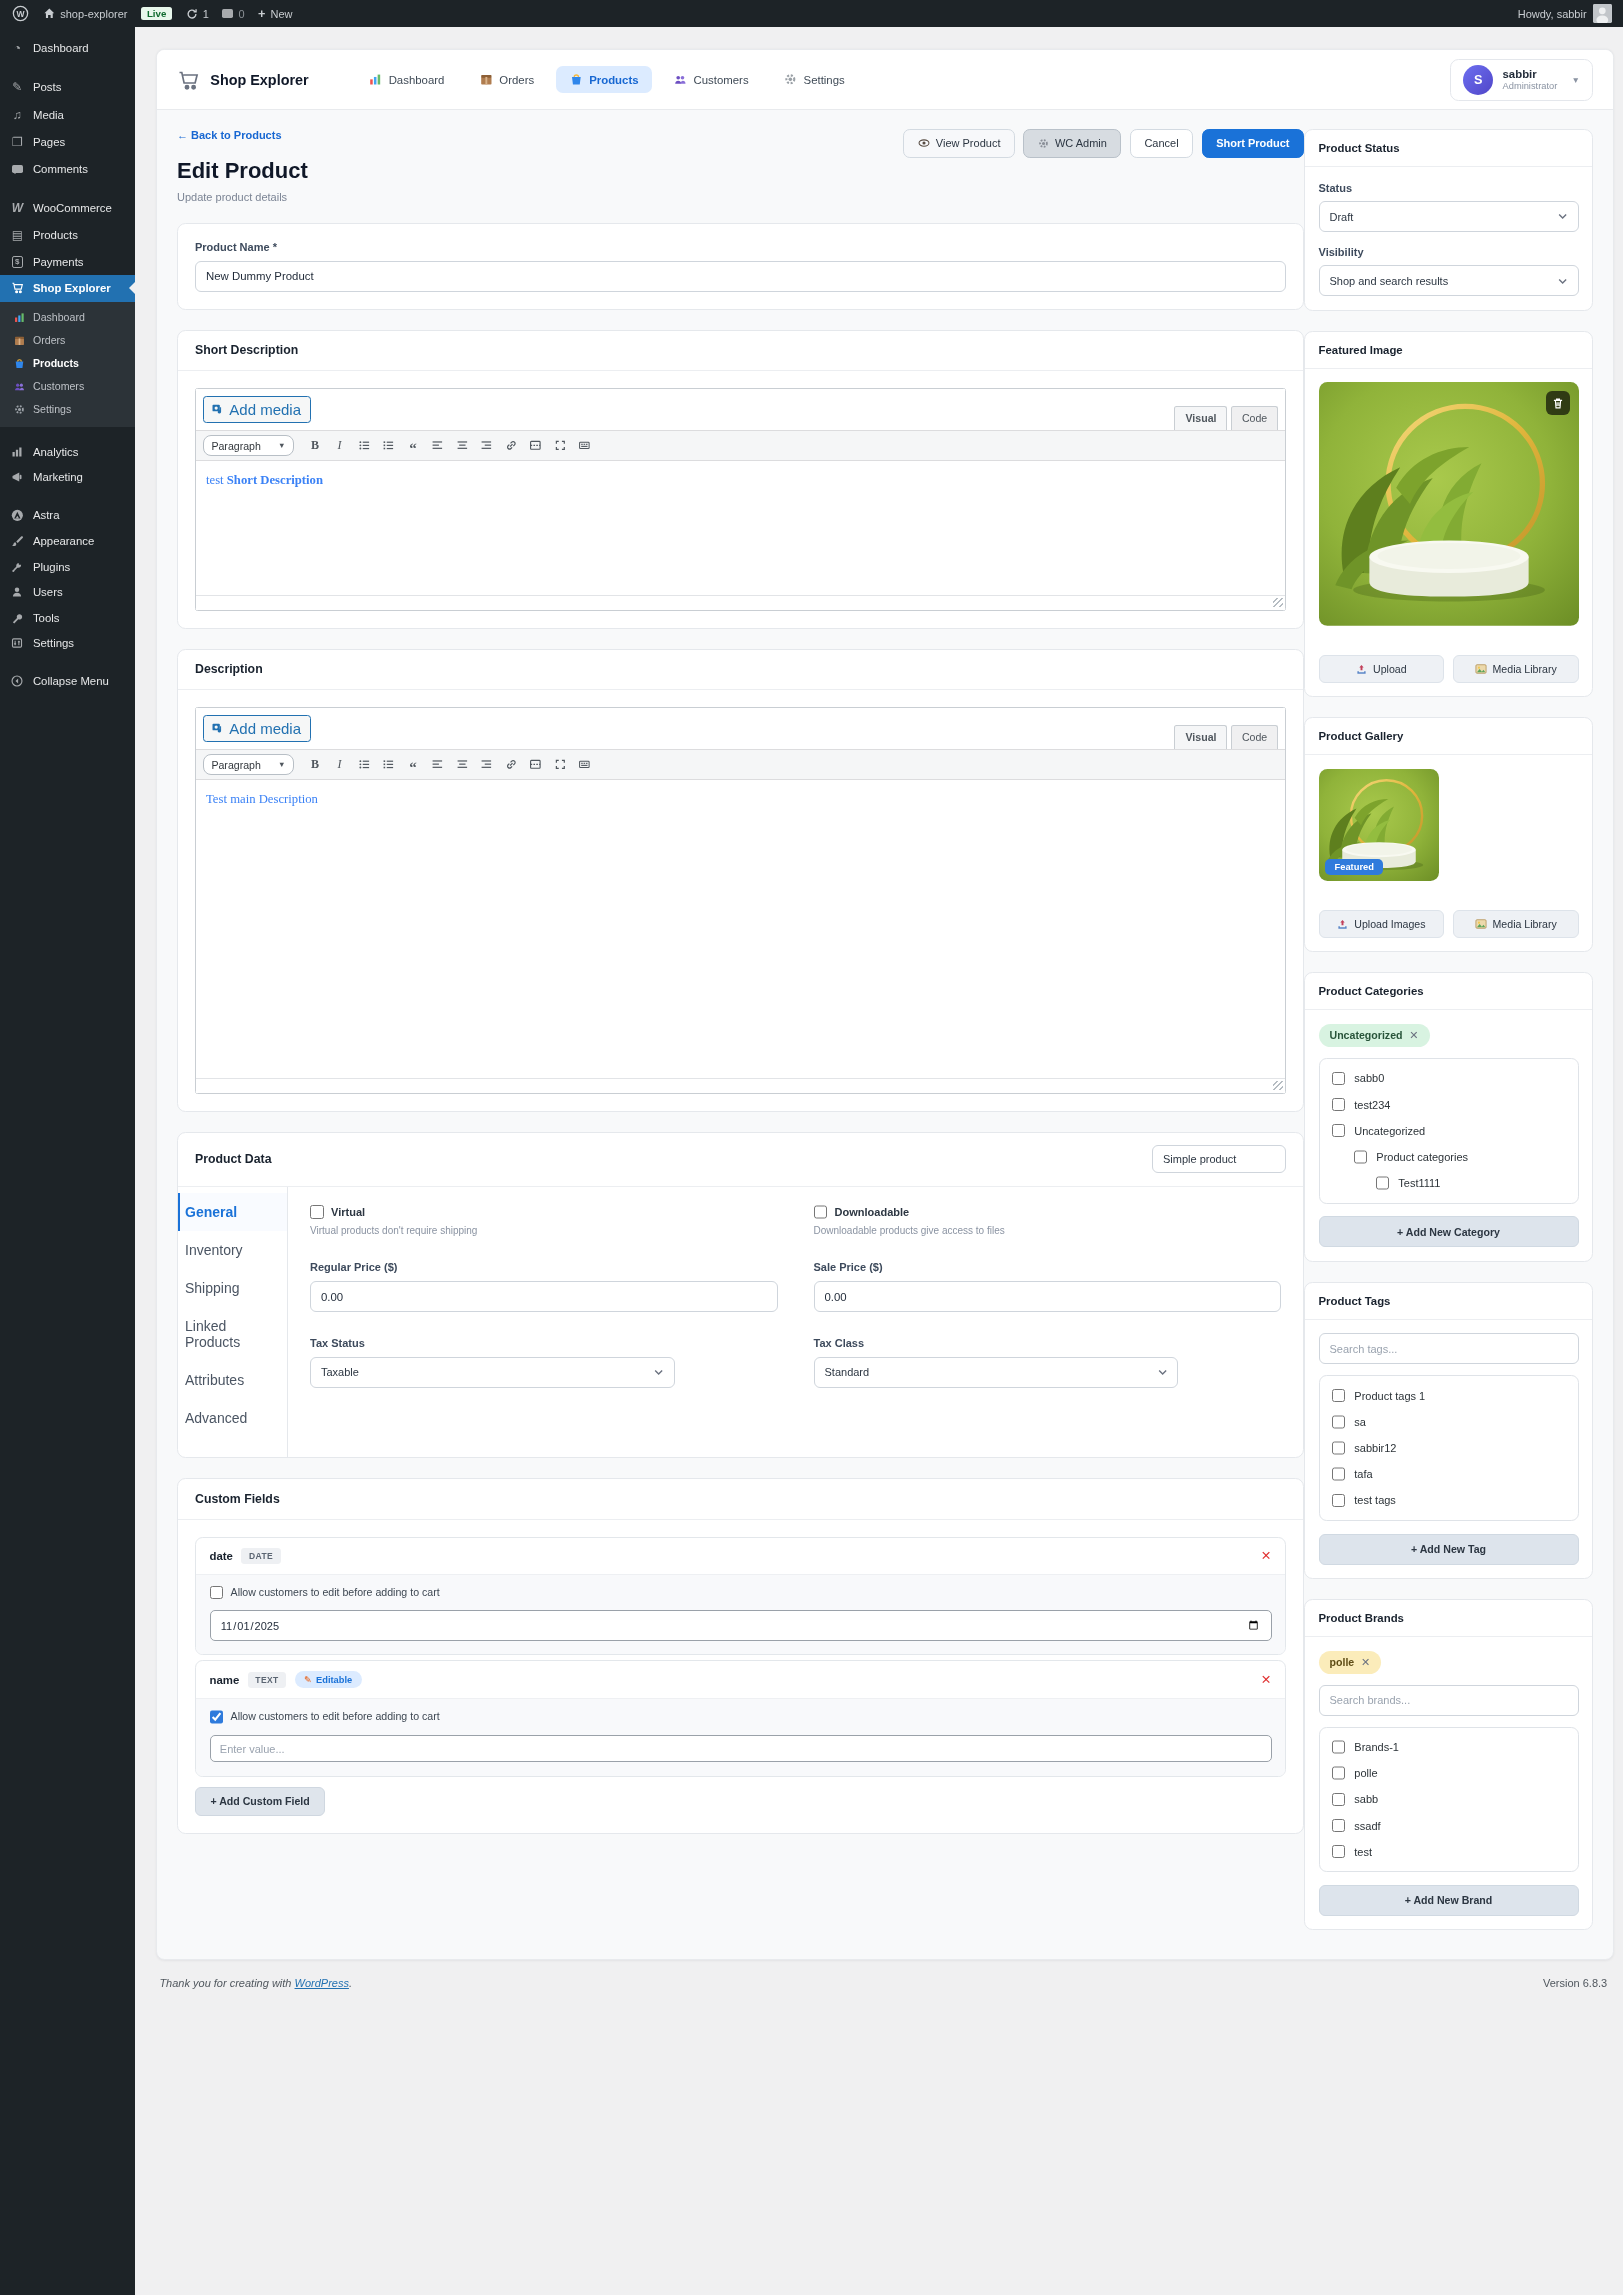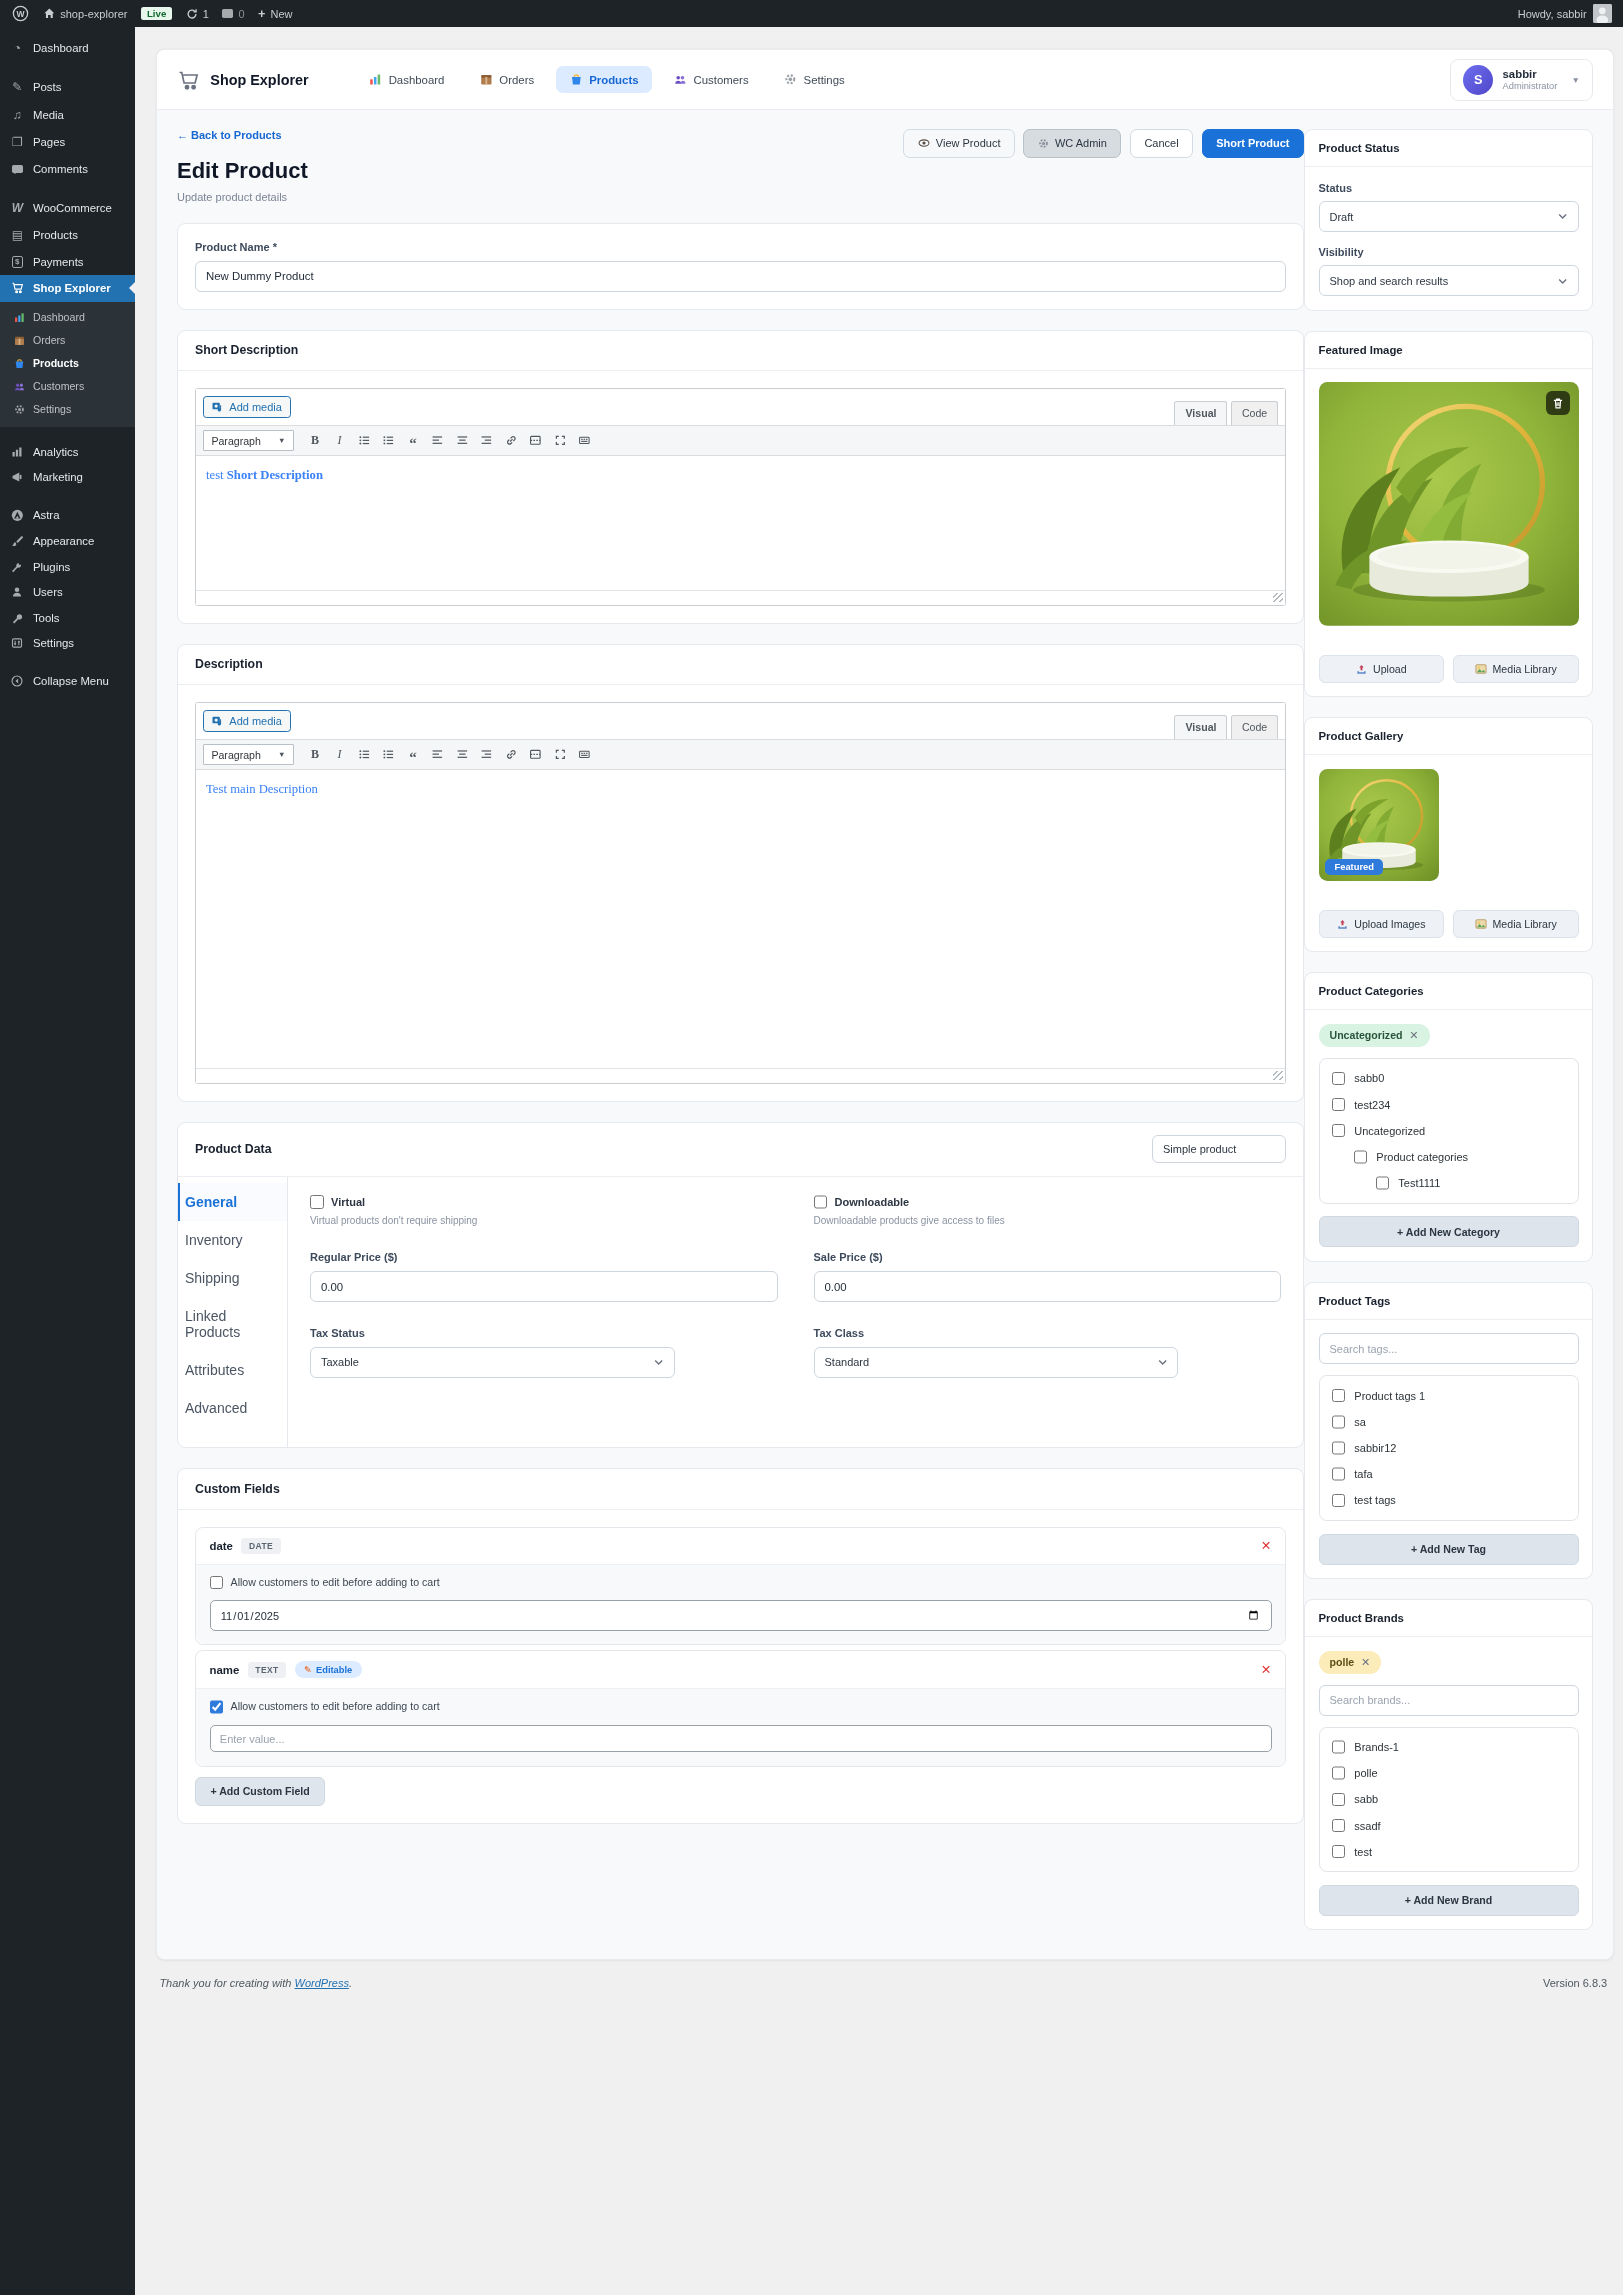--- a/index.html
+++ b/index.html
@@ -55,26 +55,26 @@
 .btn.primary{background:#1a72d8;border-color:#1a72d8;color:#fff;font-weight:600}
 .card{background:#fff;border:0.8px solid #e5e8ec;border-radius:8.5px;margin-top:20px}
 .card-h{padding:12.7px 17px;border-bottom:0.8px solid #eceef1;font-size:12.3px;font-weight:700;color:#19222e;display:flex;justify-content:space-between;align-items:center}
 .card-b{padding:17px}
 .flabel{font-size:11px;font-weight:600;color:#3d4a5c;margin-bottom:7.6px;display:block}
 .tinput{width:100%;border:0.8px solid #cfd5dc;border-radius:6px;padding:8.5px 10px;font-size:11.4px;color:#1f2937;font-family:inherit;background:#fff}
 .tinput::placeholder{color:#9aa3af}
 
 .edit{border:0.8px solid #c9ced3;border-radius:2.5px;background:#fff}
 .ed-top{display:flex;justify-content:space-between;align-items:flex-end;padding:6.8px 6.8px 0;background:#fff}
-.addmedia{display:flex;gap:5px;align-items:center;border:0.8px solid #2271b1;color:#2271b1;background:#f6f7f7;font-size:11px;padding:4.2px 8.5px;border-radius:3.4px;margin-bottom:6.8px;cursor:pointer}
+.addmedia{display:flex;gap:5px;align-items:center;border:0.8px solid #2271b1;color:#2271b1;background:#f6f7f7;font-size:15px;padding:4.2px 8.5px;border-radius:3.4px;margin-bottom:6.8px;cursor:pointer}
 .edtabs{display:flex;align-items:flex-end}
 .edtab{font-size:10.6px;padding:5px 10px 6px;color:#50575e;background:#f0f0f1;border:0.8px solid #c9ced3;border-bottom:none;border-radius:2.5px 2.5px 0 0;margin-left:3.4px;cursor:pointer}
 .edtab.on{background:#f5f6f7;font-weight:600}
 .ed-tools{background:#f5f6f7;border-top:0.8px solid #dcdcde;border-bottom:0.8px solid #dcdcde;padding:4.2px 6.8px;display:flex;gap:2.5px;align-items:center}
-.para{background:#fff;border:0.8px solid #b8bfc6;border-radius:1px;font-size:10.6px;color:#32373c;padding:3.4px 7.6px;display:flex;align-items:center;gap:17px;margin-right:7.6px;cursor:pointer}
+.para{background:#fff;border:0.8px solid #b8bfc6;border-radius:8px;font-size:10.6px;color:#32373c;padding:3.4px 7.6px;display:flex;align-items:center;gap:17px;margin-right:7.6px;cursor:pointer}
 .tbtn{min-width:22px;height:20px;display:flex;align-items:center;justify-content:center;border-radius:1.7px;color:#50575e;font-size:11px;cursor:pointer}
 .tbtn b{font-family:"Liberation Serif",serif;font-size:12px}
 .tbtn i{font-family:"Liberation Serif",serif;font-size:12px}
 .ed-body{padding:12px 10px;font-family:"Liberation Serif","DejaVu Serif",serif;font-size:12.7px;color:#3b82f6}
 .ed-foot{border-top:0.8px solid #e2e4e7;height:14.4px;position:relative;background:#fff}
 .grip{position:absolute;right:2.5px;bottom:2.5px;width:9.3px;height:9.3px;background:repeating-linear-gradient(135deg,transparent 0 2.5px,#b5bcc2 2.5px 3.8px)}
 
 .pd-body{display:flex}
 .pd-tabs{width:110px;border-right:0.8px solid #e5e8ec;padding:6.8px 0 20px;flex-shrink:0}
 .pd-tab{padding:11px 5px;font-size:14px;color:#4b5563;border-left:2.5px solid transparent;cursor:pointer}

